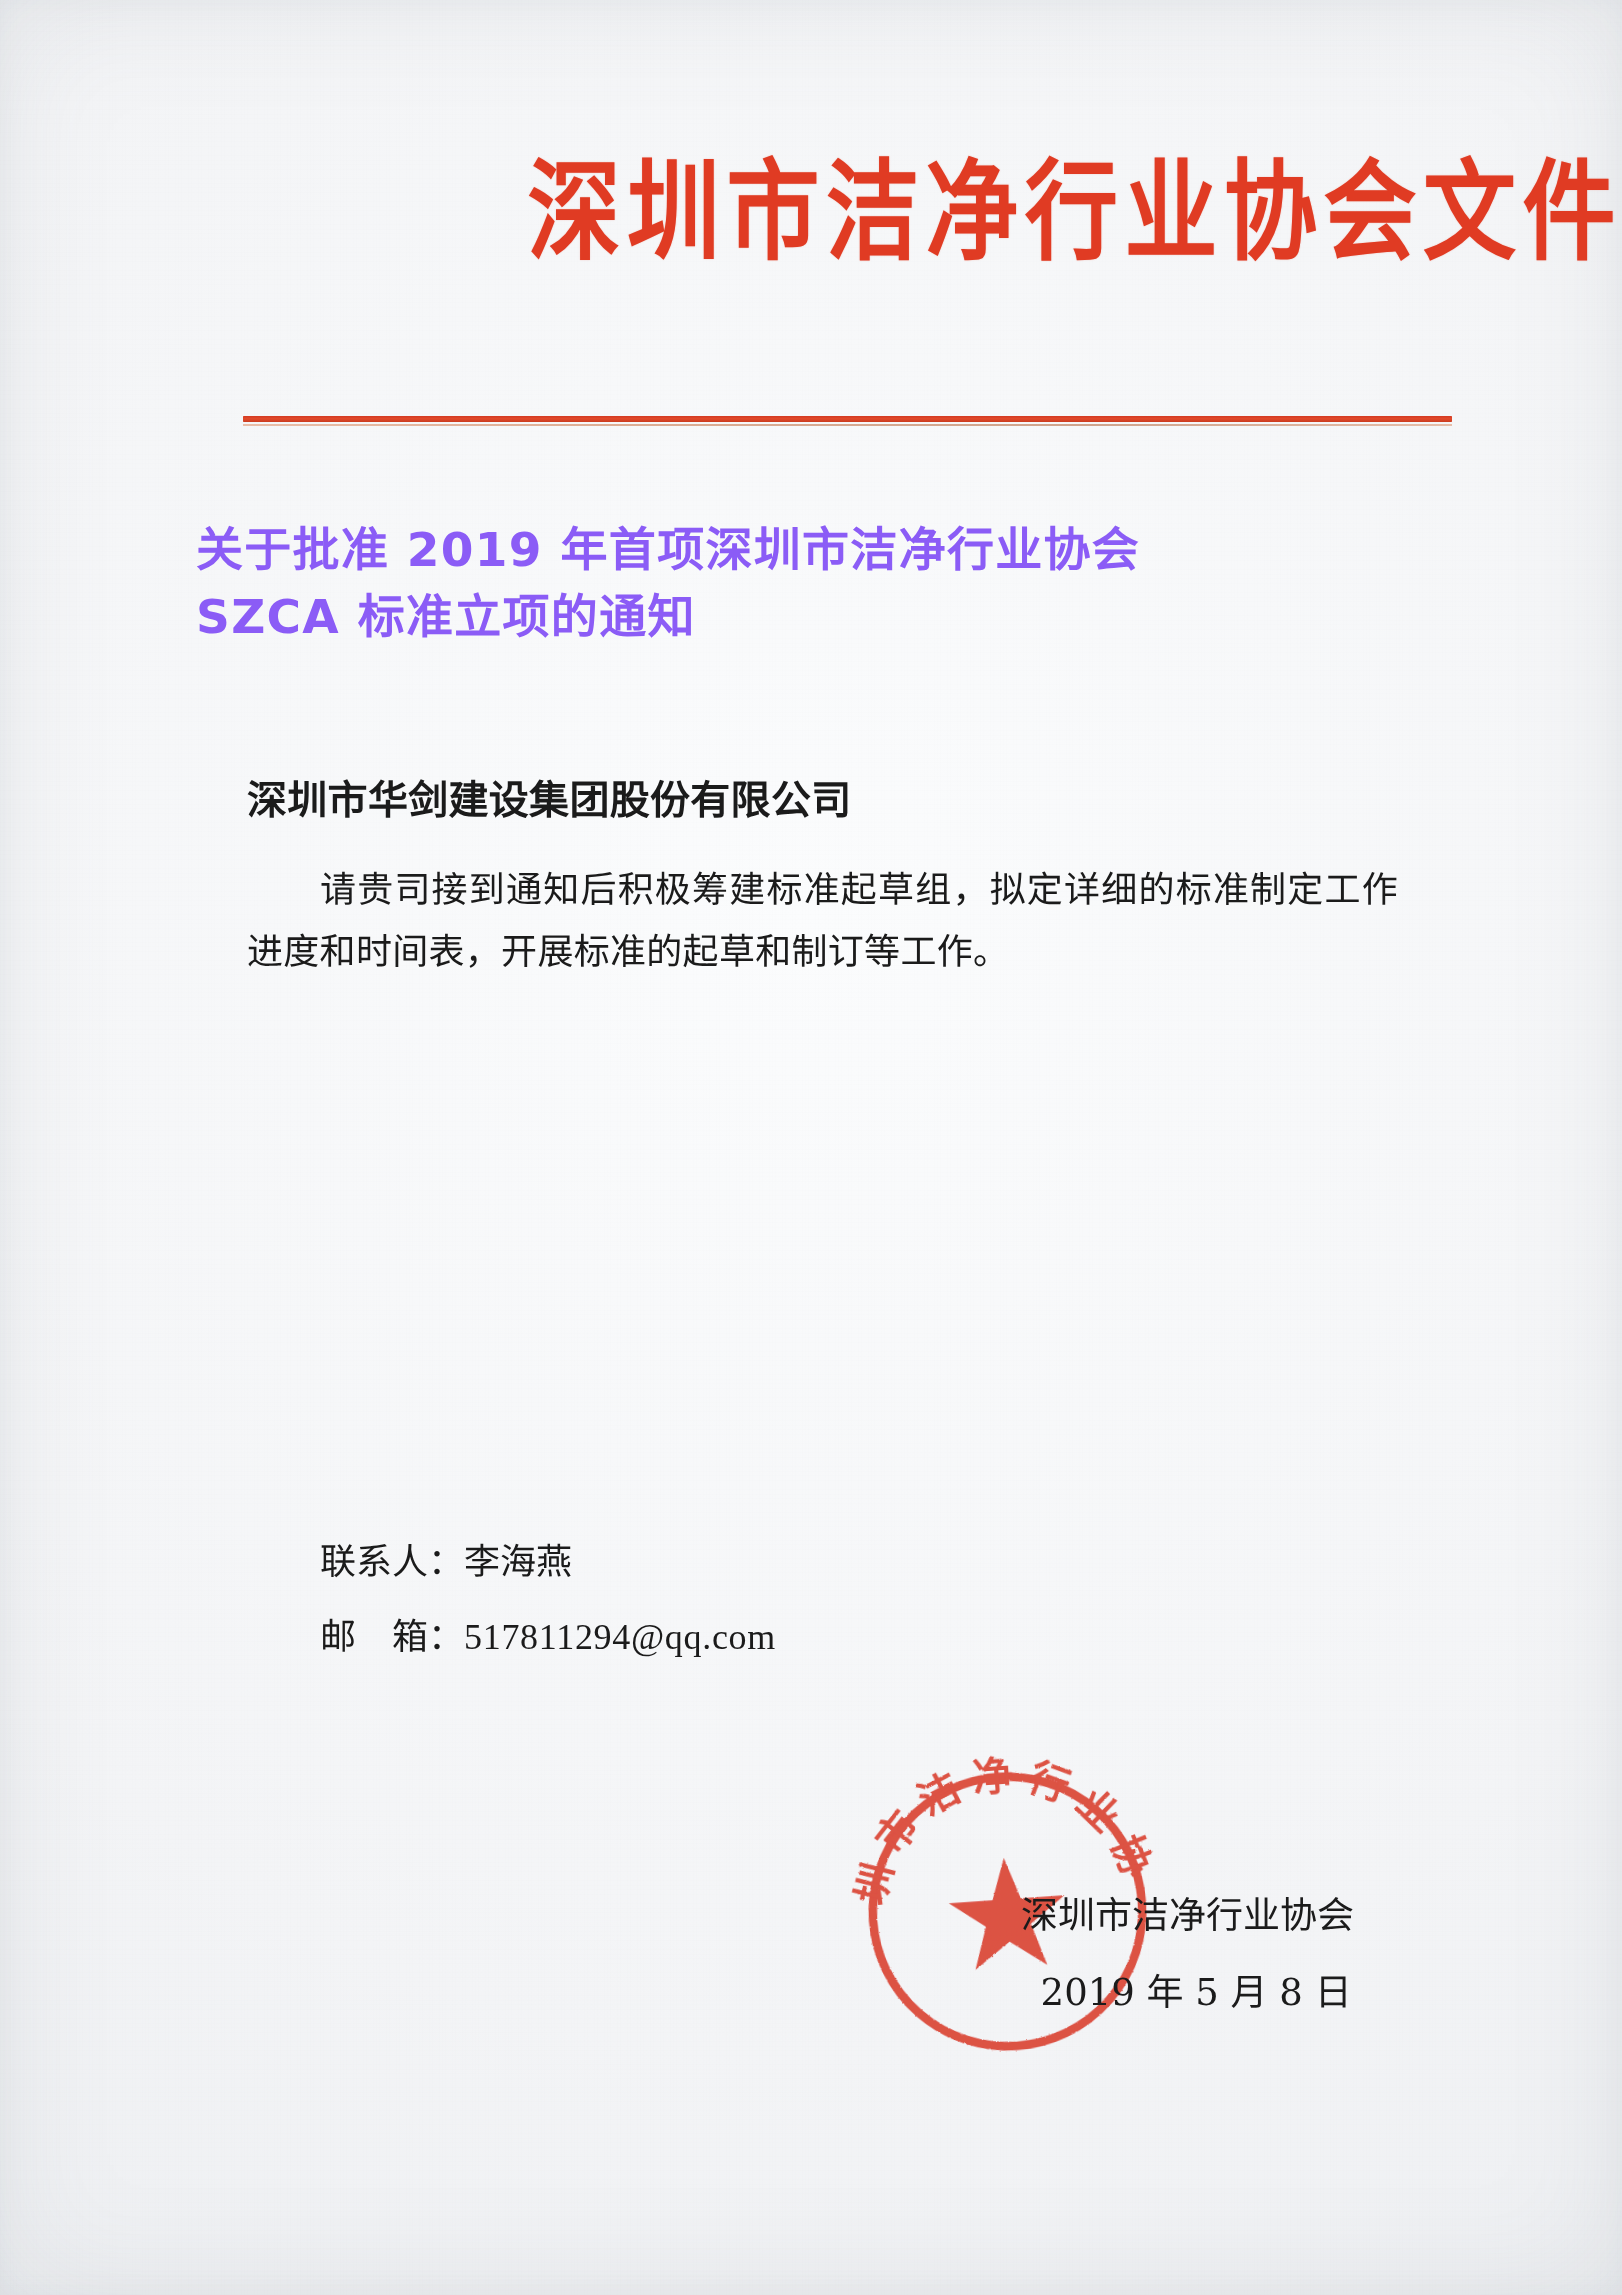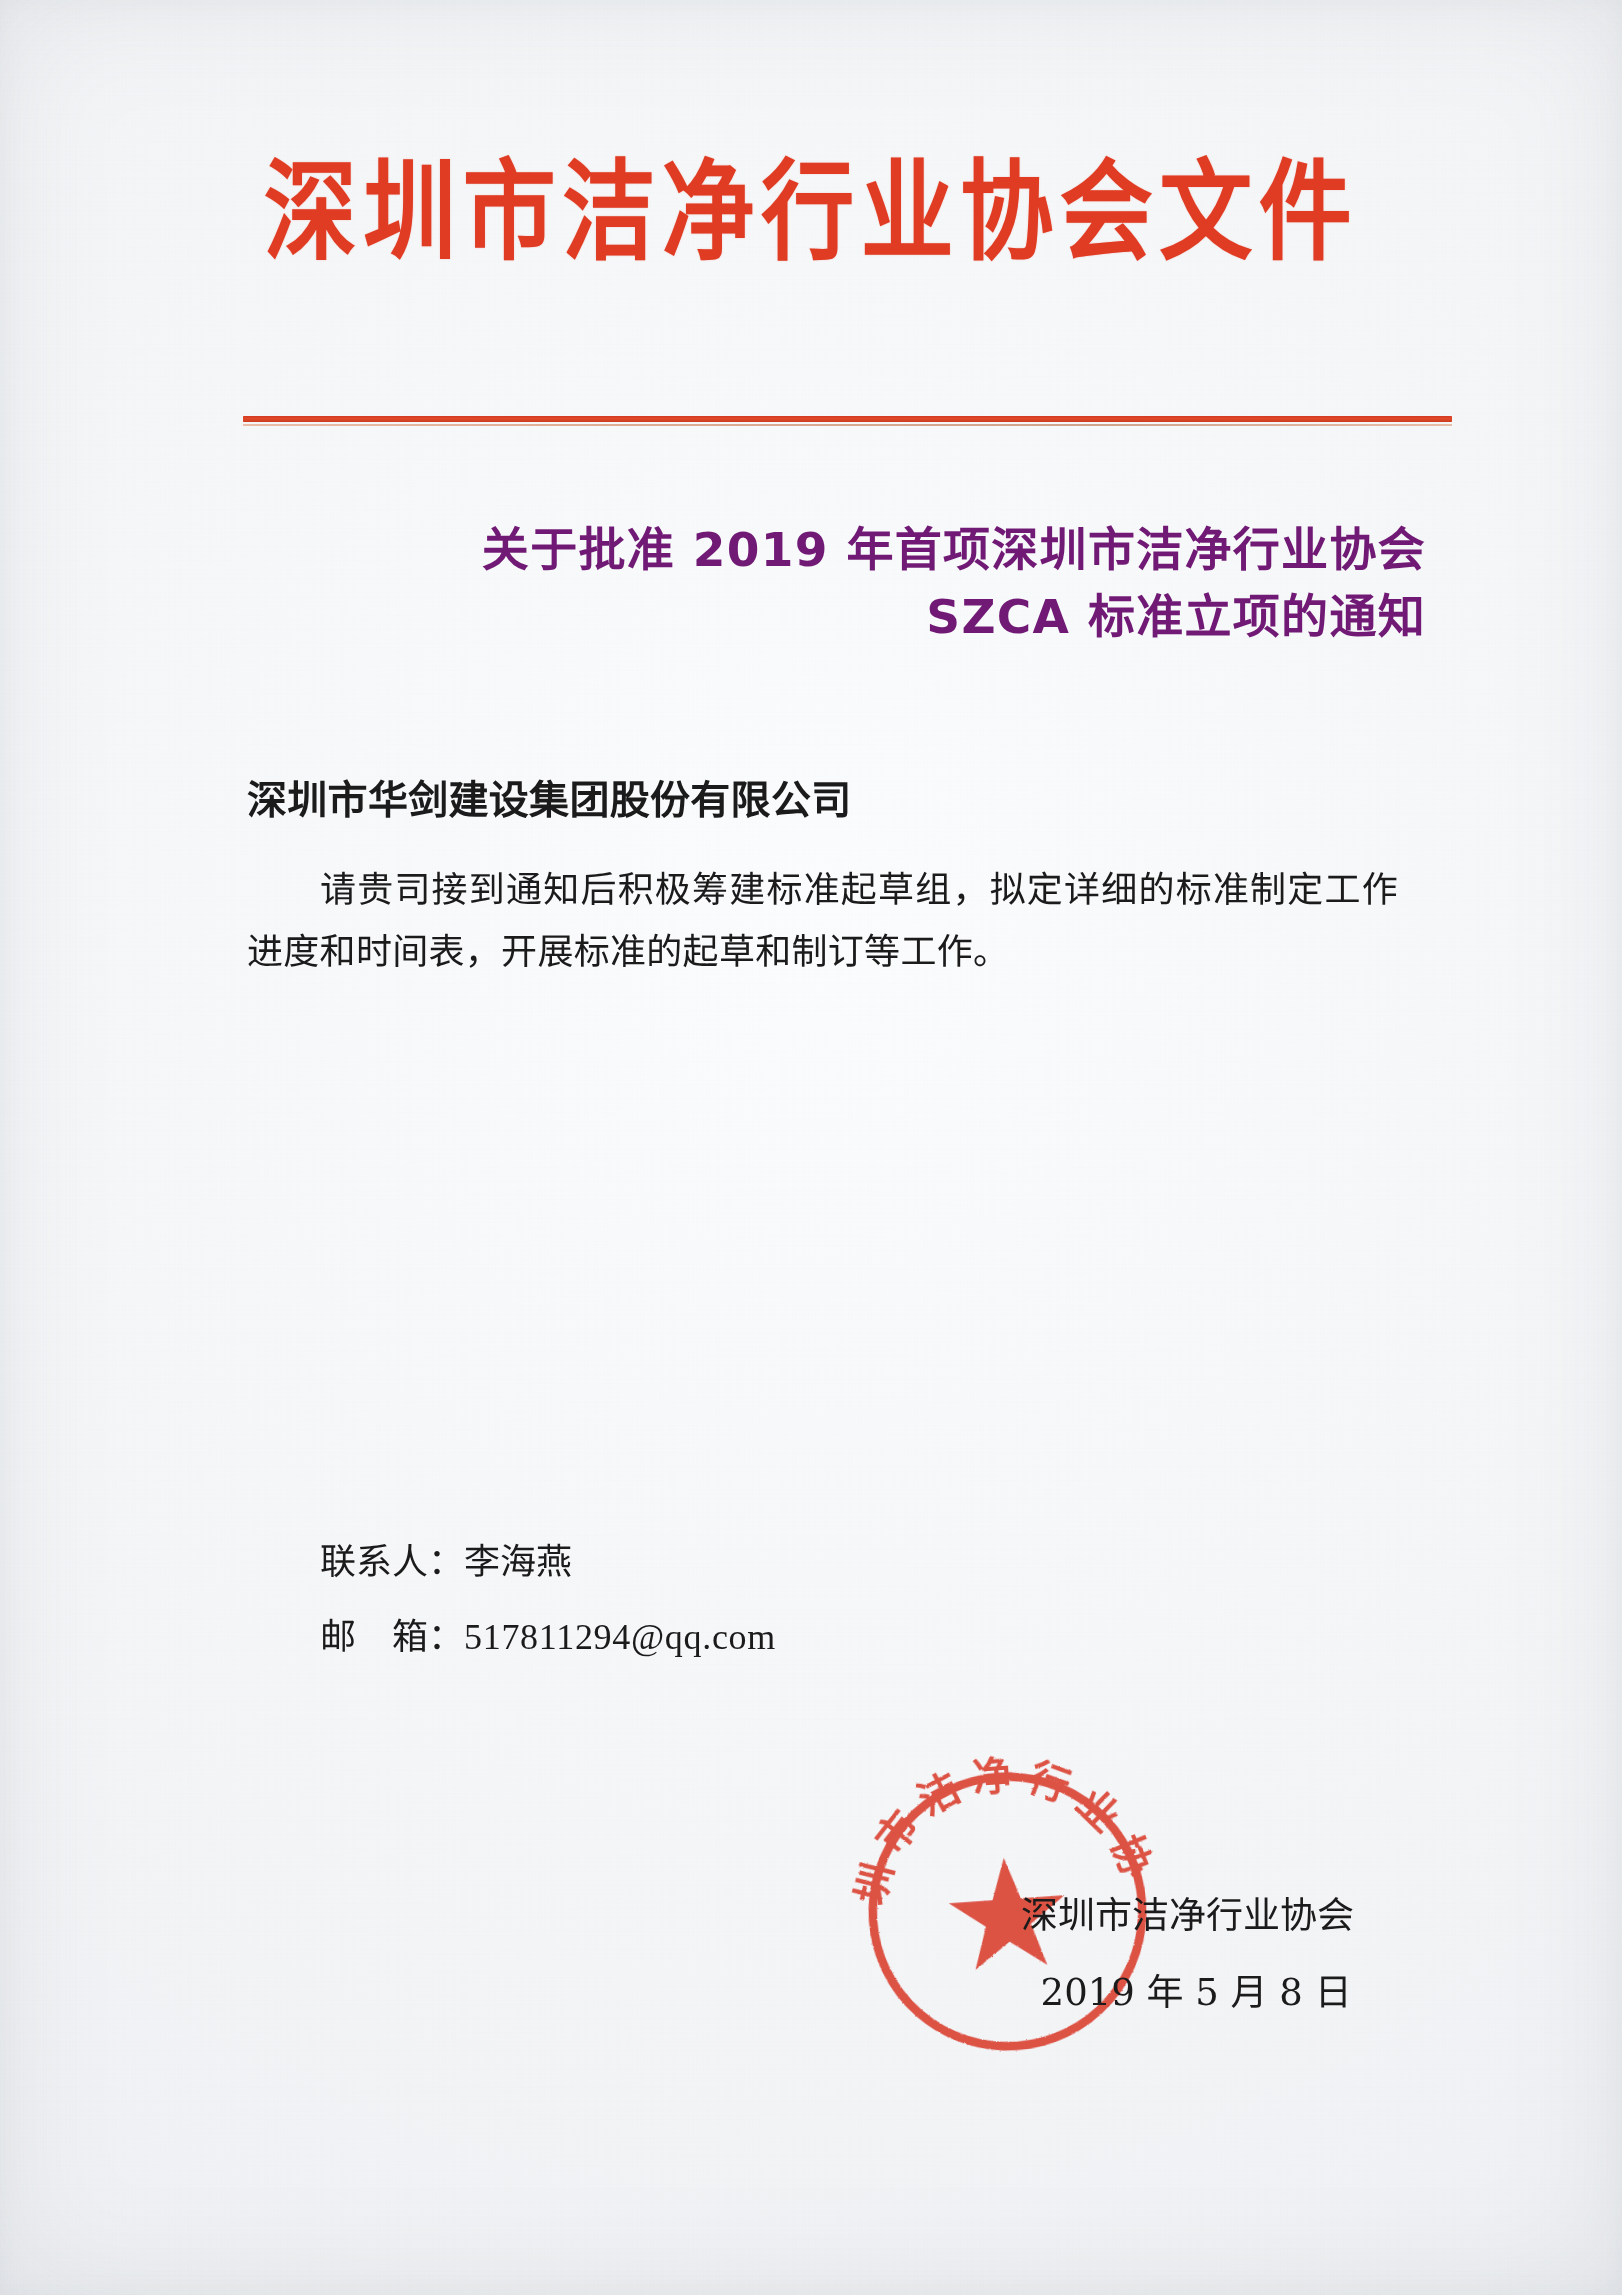--- a/index.html
+++ b/index.html
@@ -34,21 +34,21 @@
     box-shadow: inset 0 0 118px rgba(120,128,140,.13), inset 0 0 26px rgba(140,148,160,.08);
     pointer-events:none;
   }
 
   .content{position:absolute; inset:0;}
 
   
   .masthead{
     position:absolute;
     left:0; right:0; top:157px;
-    text-align:center;
+    text-align:right;
   }
   .masthead-title{
     font-family:"DejaVu Serif","Liberation Serif",serif;
     font-weight:700;
     font-size:93px;
     letter-spacing:6.5px;
     line-height:1;
     color:#e03b23;
     text-shadow:0 0 1.3px rgba(224,59,35,.35);
     white-space:nowrap;
@@ -81,26 +81,26 @@
     height:2px;
     background:linear-gradient(90deg,#e7b49b 0%,#d9a184 30%,#c8957a 70%,#e3b49c 100%);
     opacity:.85;
   }
 
   
   .doc-title{
     position:absolute;
     left:196px; right:196px;
     top:517px;
-    text-align:right;
+    text-align:left;
     font-family:"DejaVu Sans","Liberation Sans",sans-serif;
     font-weight:700;
     font-size:47px;
     line-height:1.42;
-    color:#701a75;
+    color:#8b5cf6;
     letter-spacing:1.3px;
   }
   .doc-title .ln{display:block;}
 
   
   .body-block{
     position:absolute;
     left:247px;
     width:1151px;
     top:769px;

